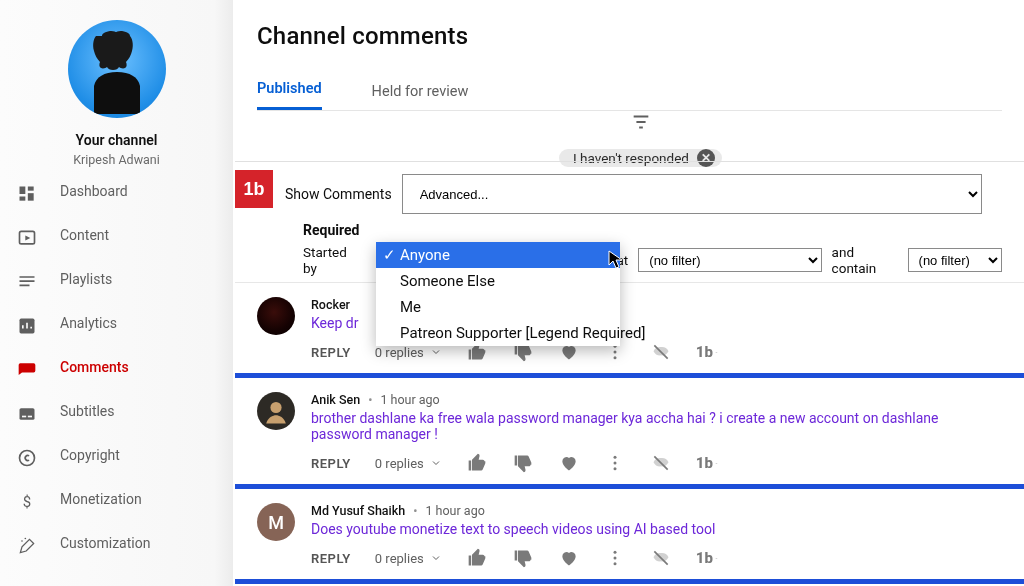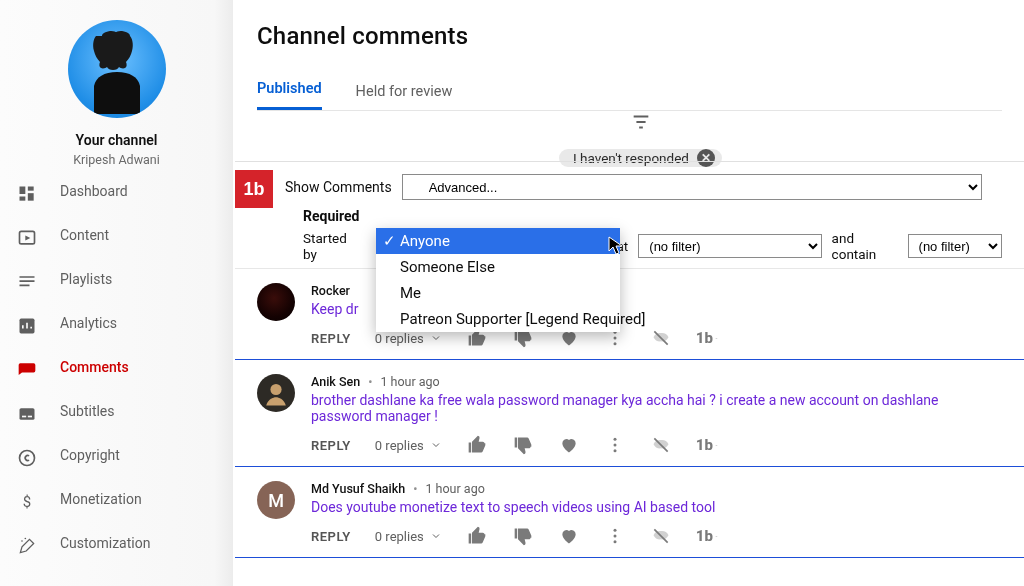--- a/index.html
+++ b/index.html
@@ -50,21 +50,21 @@
   .nav-icon { width:22px; height:22px; display:flex; align-items:center; justify-content:center; color:#5f5f5f; }
   .nav-item.active .nav-icon { color:#cc0000; }
   .main {
     position:absolute; left:235px; top:0;
     width: 789px; height:586px;
     background:#fff;
     padding-left: 22px;
   }
   .page-title { font-size: 24px; font-weight:500; margin-top: 22px; margin-bottom: 30px; letter-spacing:0.2px; }
   .tab-bar {
-    display:flex; align-items:flex-end; gap:34px;
+    display:flex; align-items:flex-end; gap:50px;
     border-bottom: 1px solid #e5e5e5;
     margin-right: 22px;
   }
   .tab {
     padding-bottom: 10px;
     font-size: 14.5px;
     color:#606060;
     cursor:pointer;
   }
   .tab.active { color:#065fd4; font-weight:600; border-bottom: 3px solid #065fd4; }
@@ -93,21 +93,21 @@
   .tb-badge {
     width:38px; height:38px; background:#d5232a; color:#fff;
     display:flex; align-items:center; justify-content:center;
     font-weight:800; font-size:18px; margin-left:0; margin-right:12px;
     font-family: Arial, sans-serif;
   }
   .tb-body { flex:1; padding-top:4px; }
   .tb-row1 { display:flex; align-items:center; gap:10px; margin-bottom:8px; }
   .tb-label { font-size:14px; }
   .tb-select-wide {
-    flex:1; max-width: 580px; height:26px; background:#fff; border:1px solid #8a8a8a; font-size:13px; padding:0 22px;
+    flex:1; max-width: 580px; height:40px; background:#fff; border:1px solid #8a8a8a; font-size:13px; padding:0 13px;
   }
   .tb-advanced { font-weight:700; font-size:14px; margin-left:18px; margin-bottom:6px; }
   .tb-row2 {
     display:flex; align-items:center; gap:10px; margin-left:18px; font-size:13.5px;
     position:relative;
   }
   .tb-sel { height:24px; background:#fff; border:1px solid #8a8a8a; font-size:13px; padding:0 6px; }
   .tb-sel.w1 { width:195px; }
   .tb-sel.w2 { width:100px; }
   .tb-dropdown {
@@ -120,21 +120,21 @@
   }
   .tb-opt { padding:4px 12px 4px 24px; position:relative; cursor:pointer; white-space:nowrap; }
   .tb-opt.sel { background:#2a6fe8; color:#fff; }
   .tb-opt.sel::before { content:"✓"; position:absolute; left:7px; }
   .cursor-arrow {
     position:absolute; left:305px; top:6px; z-index:60; pointer-events:none;
   }
   .comments-list { border-top:1px solid #e7e7e7; margin-left:-22px; }
   .comment {
     display:flex; padding:14px 22px 10px 22px;
-    border-bottom:1px solid #1d4ed8;
+    border-bottom:5px solid #1d4ed8;
   }
   .c-avatar {
     width:38px; height:38px; border-radius:50%; background:#888;
     margin-right:16px; flex-shrink:0;
     display:flex; align-items:center; justify-content:center;
     color:#fff; font-size:18px; font-weight:500;
   }
   .c-main { flex:1; }
   .c-head { display:flex; align-items:center; gap:8px; font-size:12.5px; color:#606060; margin-bottom:3px; }
   .c-author { color:#111; font-weight:500; }

